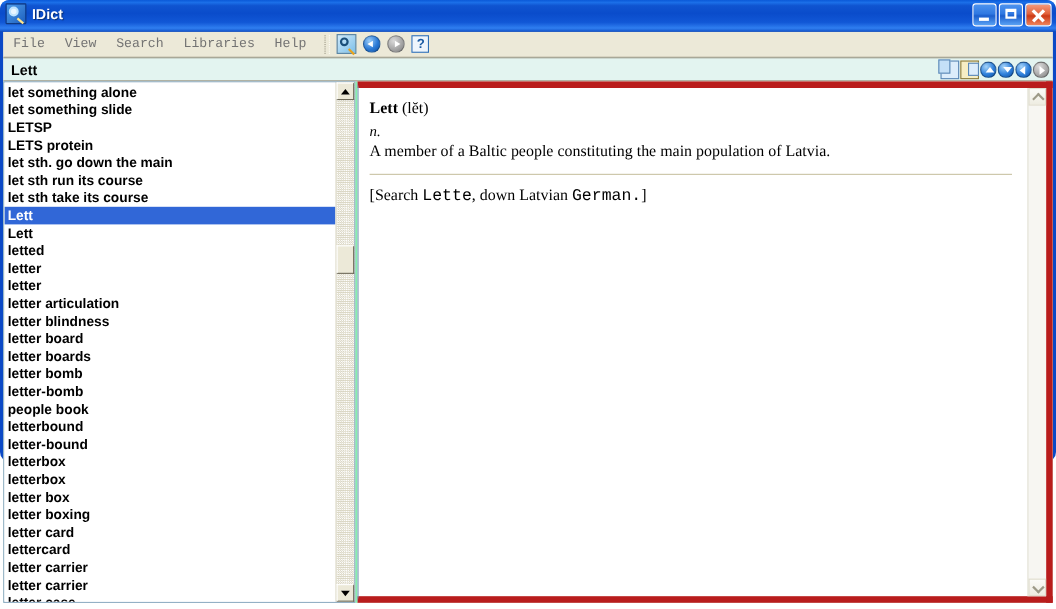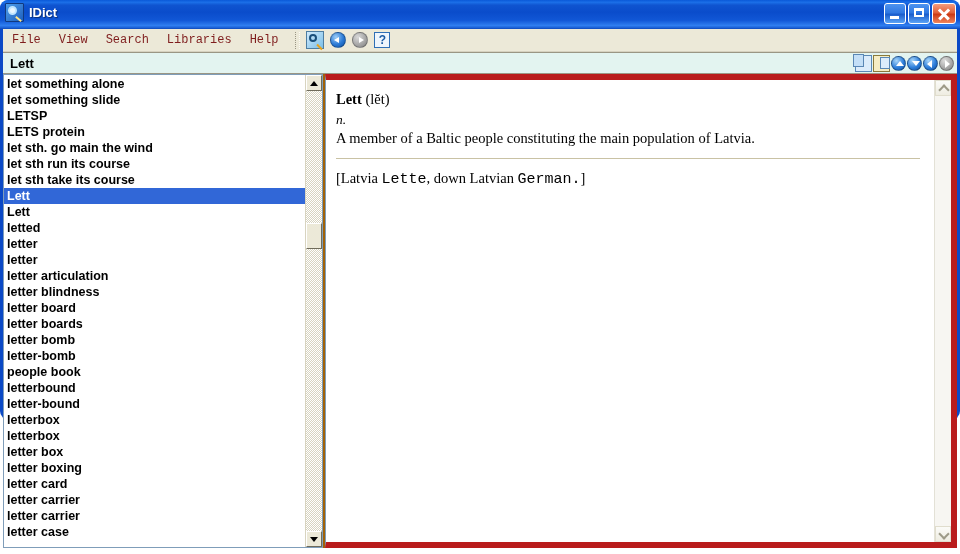--- a/index.html
+++ b/index.html
@@ -134,21 +134,21 @@
     height: 22px;
     background: #ece9d8;
     display: flex;
     align-items: center;
     border-bottom: 1px solid #d6d2c0;
     position: relative;
   }
   .menu-item {
     font-family: "Liberation Mono", monospace;
     font-size: 12px;
-    color: #7f1d1d;
+    color: #737373;
     padding: 2px 9px;
     cursor: default;
     white-space: nowrap;
   }
   .tb-sep {
     width: 3px; height: 17px;
     margin: 0 4px 0 8px;
     border-left: 1px dotted #9a9684;
     border-right: 1px dotted #fdfcf6;
   }
@@ -277,21 +277,21 @@
   .ar { position: absolute; width: 0; height: 0; }
   .ar.up    { left: 3.5px; top: 4px;  border-left: 4px solid transparent; border-right: 4px solid transparent; border-bottom: 5px solid #fff; }
   .ar.down  { left: 3.5px; top: 4px;  border-left: 4px solid transparent; border-right: 4px solid transparent; border-top: 5px solid #fff; }
   .ar.left  { left: 3px;   top: 3.5px; border-top: 4px solid transparent; border-bottom: 4px solid transparent; border-right: 5px solid #fff; }
   .ar.right { left: 5px;   top: 3.5px; border-top: 4px solid transparent; border-bottom: 4px solid transparent; border-left: 5px solid #fff; }
 
   
   .content {
     display: flex;
     height: 474px;
-    background: #a16207;
+    background: #86efac;
   }
 
   
   .listpane {
     width: 320px;
     box-sizing: border-box;
     border: 1px solid #7f9db9;
     border-right: 1px solid #7f9db9;
     background: #fff;
     display: flex;
@@ -506,21 +506,21 @@
   </div>
 
   <div class="content">
 
     <div class="listpane">
       <div class="list" id="word-list">
           <div class="list-item">let something alone</div>
           <div class="list-item">let something slide</div>
           <div class="list-item">LETSP</div>
           <div class="list-item">LETS protein</div>
-          <div class="list-item">let sth. go main the wind</div>
+          <div class="list-item">let sth. go down the main</div>
           <div class="list-item">let sth run its course</div>
           <div class="list-item">let sth take its course</div>
           <div class="list-item selected">Lett</div>
           <div class="list-item">Lett</div>
           <div class="list-item">letted</div>
           <div class="list-item">letter</div>
           <div class="list-item">letter</div>
           <div class="list-item">letter articulation</div>
           <div class="list-item">letter blindness</div>
           <div class="list-item">letter board</div>
@@ -528,20 +528,21 @@
           <div class="list-item">letter bomb</div>
           <div class="list-item">letter-bomb</div>
           <div class="list-item">people book</div>
           <div class="list-item">letterbound</div>
           <div class="list-item">letter-bound</div>
           <div class="list-item">letterbox</div>
           <div class="list-item">letterbox</div>
           <div class="list-item">letter box</div>
           <div class="list-item">letter boxing</div>
           <div class="list-item">letter card</div>
+          <div class="list-item">lettercard</div>
           <div class="list-item">letter carrier</div>
           <div class="list-item">letter carrier</div>
           <div class="list-item">letter case</div>
         </div>
       <div class="vscroll-classic">
         <div class="sb-btn up">
             <span class="tri"></span>
           </div>
         <div class="sb-thumb"></div>
         <div class="sb-btn down">
@@ -551,21 +552,21 @@
     </div>
 
     <div class="defpane">
       <div class="defbody">
         <p class="headword-line">
           <span class="headword">Lett</span><span>&nbsp;</span><span class="pron">(lĕt)</span>
         </p>
         <p class="pos">n.</p>
         <p class="sense">A member of a Baltic people constituting the main population of Latvia.</p>
         <hr class="rule">
-        <p class="etym"><span>[Latvia </span><span class="mono">Lette</span><span>, down Latvian </span><span class="mono">German.</span><span>]</span></p>
+        <p class="etym"><span>[Search </span><span class="mono">Lette</span><span>, down Latvian </span><span class="mono">German.</span><span>]</span></p>
       </div>
       <div class="vscroll-xp">
         <div class="xp-btn up">
             <span class="chev"></span>
           </div>
         <div class="xp-btn down">
             <span class="chev"></span>
           </div>
       </div>
     </div>

